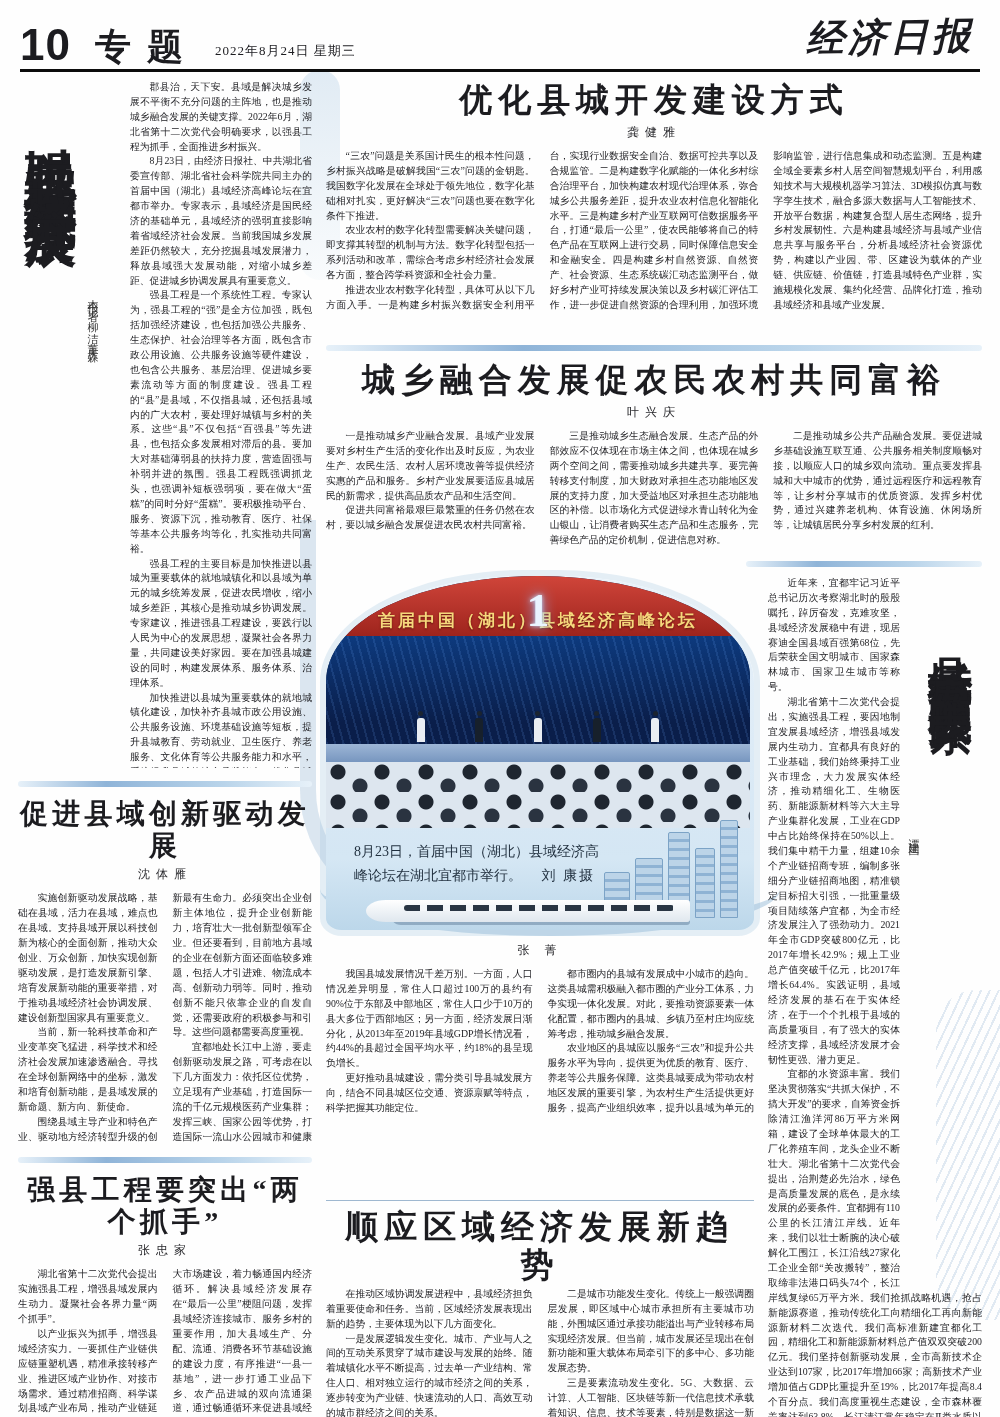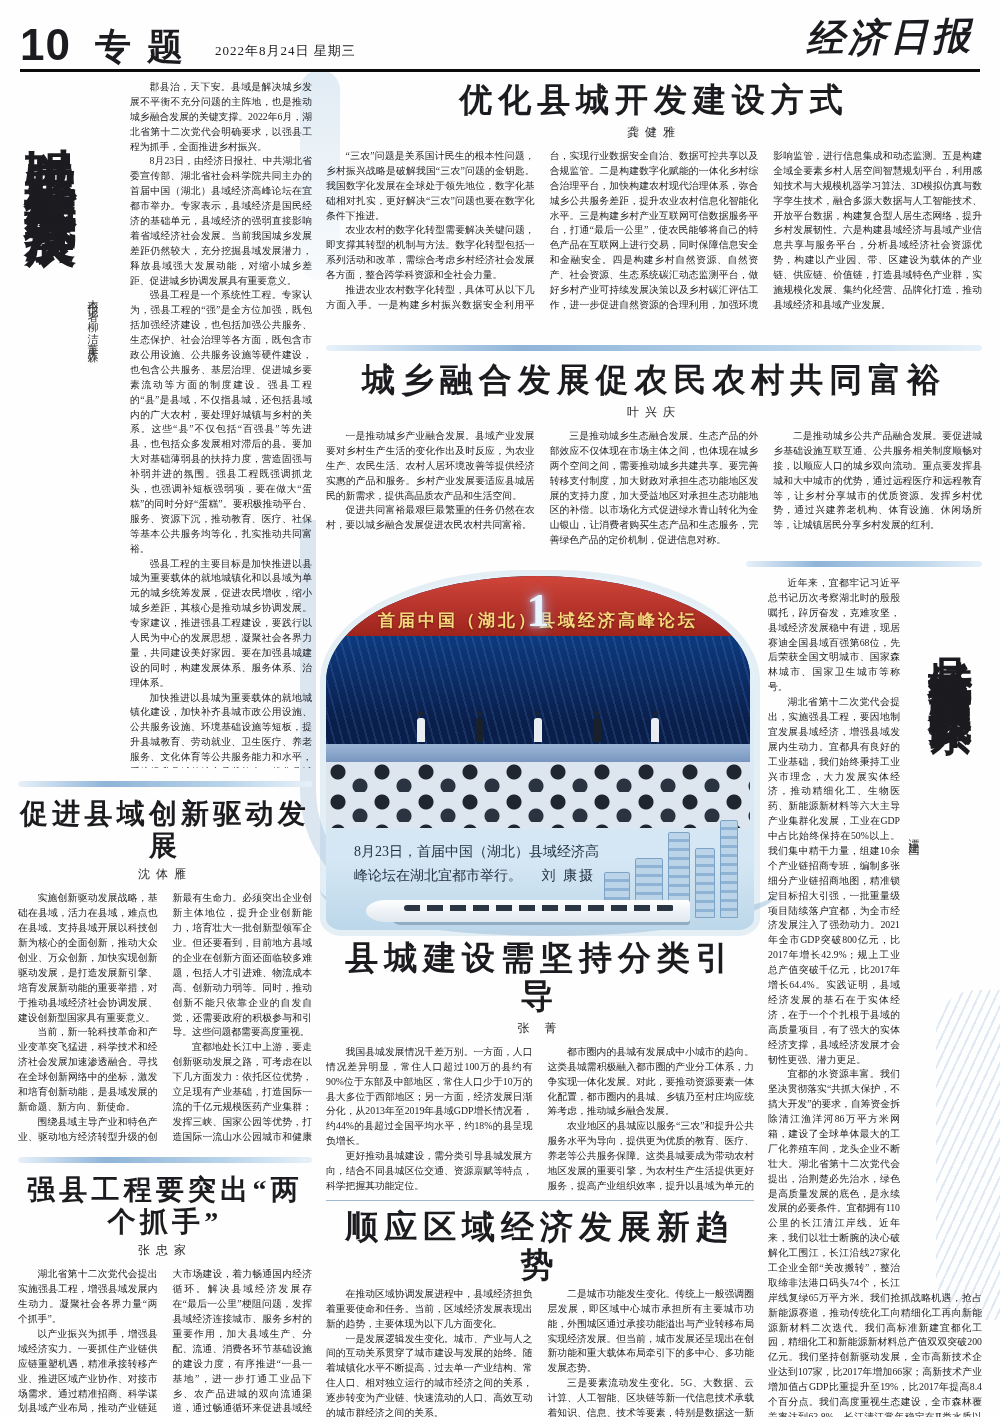--- a/index.html
+++ b/index.html
@@ -241,21 +241,20 @@
                   <span class="bldg b2"></span>
                   <span class="bldg b1"></span>
                   <span class="bldg b5"></span>
                   <span class="bldg b3"></span>
                 </div>
                 <div class="train"></div>
               </div>
             </figure>
 
             <article class="art-county">
-              <h2 class="h-big">县城建设需坚持分类引导</h2>
               <div class="byline">张 菁</div>
               <div class="cols-2 body">
                 <div>
                     <p>我国县城发展情况千差万别。一方面，人口情况差异明显，常住人口超过100万的县约有90%位于东部及中部地区，常住人口少于10万的县大多位于西部地区；另一方面，经济发展日渐分化，从2013年至2019年县域GDP增长情况看，约44%的县超过全国平均水平，约18%的县呈现负增长。</p>
                     <p>更好推动县城建设，需分类引导县城发展方向，结合不同县城区位交通、资源禀赋等特点，科学把握其功能定位。</p>
                     <p>都市圈内的县城有发展成中小城市的趋向。这类县城需积极融入都市圈的产业分工体系，力争实现一体化发展。对此，要推动资源要素一体化配置，都市圈内的县城、乡镇乃至村庄均应统筹考虑，推动城乡融合发展。</p>
                     <p>农业地区的县城应以服务“三农”和提升公共服务水平为导向，提供更为优质的教育、医疗、养老等公共服务保障。这类县城要成为带动农村地区发展的重要引擎，为农村生产生活提供更好服务，提高产业组织效率，提升以县域为单元的产业专业化水平，推动其成为农民进城定居的重要承载地。</p>
                   </div>
 
               </div>

